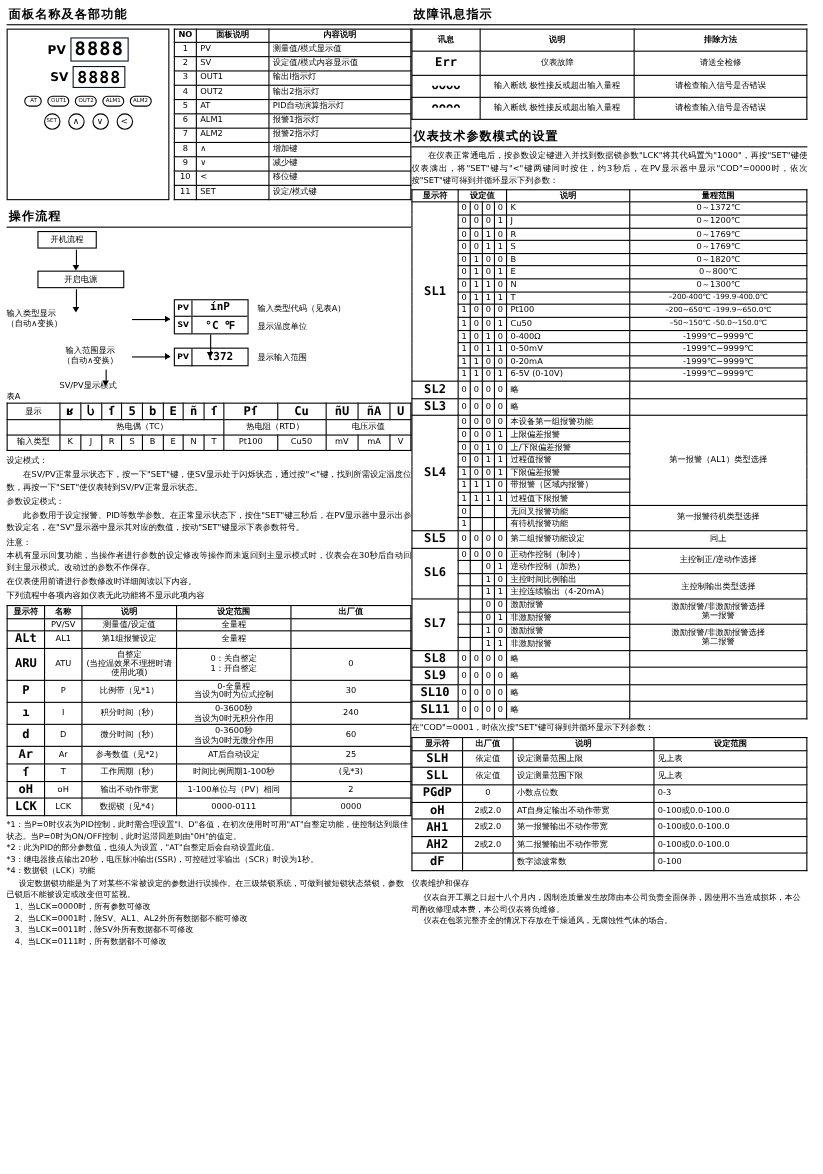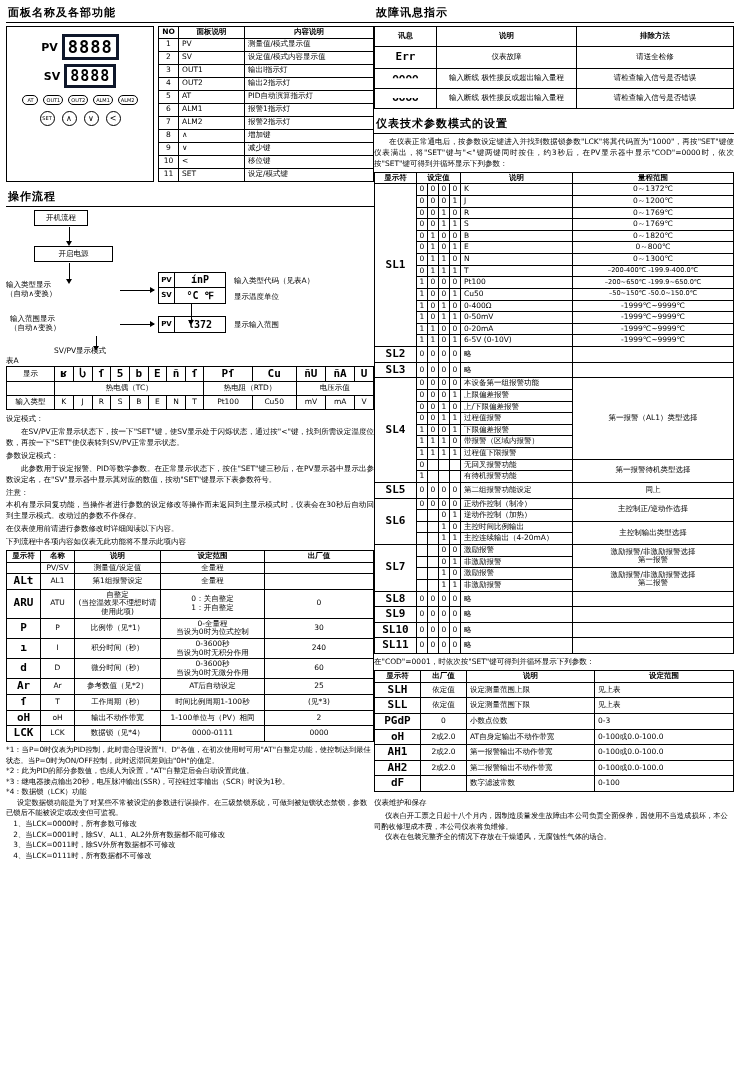--- a/index.html
+++ b/index.html
@@ -31,21 +31,21 @@
   .panel-wrap { display: flex; gap: 4px; }
   .panel-box {
     width: 148px; border: 1px solid #000; padding: 4px;
     display: flex; flex-direction: column; align-items: center;
   }
   .disp-row { display: flex; align-items: center; gap: 4px; margin: 3px 0 1px 0; }
   .disp-lbl { font-size: 11px; font-weight: bold; }
   .seg {
     font-family: "DejaVu Sans Mono", monospace;
     font-size: 17px; font-weight: bold; letter-spacing: 1px;
-    border: 3px solid #0f172a; padding: 0px 3px; background: #fff;
+    border: 1px solid #0f172a; padding: 0px 3px; background: #fff;
   }
   .seg.sv { font-size: 15px; }
   .led-row { display: flex; gap: 5px; margin-top: 6px; }
   .led {
     border: 1px solid #000; border-radius: 5px;
     font-size: 5px; padding: 1px 2px; min-width: 16px; text-align: center;
   }
   .key-row { display: flex; gap: 7px; margin-top: 6px; }
   .key {
     width: 15px; height: 15px; border: 1px solid #000; border-radius: 50%;
@@ -197,21 +197,21 @@
         <div>
               <span class="lab">SV</span>
               <span class="val">°C  ℉</span>
             </div>
       </div>
       <div class="ftxt" style="left:228px; top:66px;">输入类型代码（见表A）</div>
       <div class="ftxt" style="left:228px; top:82px;">显示温度单位</div>
 
       <div class="vline" style="left:185px; top:94px; height:16px;"></div>
 
-      <div class="ftxt" style="left:4px; top:104px; width:120px;">
+      <div class="ftxt" style="left:16px; top:104px; width:120px;text-align:center;">
         输入范围显示<br>（自动∧变换）
       </div>
       <div class="arrow" style="left:114px; top:114px; width:34px;"></div>
       <div class="minidisp" style="left:152px; top:106px; height:17px;">
         <div style="height:16px">
               <span class="lab" style="line-height:15px">PV</span>
               <span class="val">ί372</span>
             </div>
       </div>
       <div class="ftxt" style="left:228px; top:110px;">显示输入范围</div>
@@ -382,26 +382,26 @@
         <th style="width:62px; height:20px">讯息</th>
         <th style="width:140px">说明</th>
         <th>排除方法</th>
       </tr>
       <tr>
               <td class="sym" style="height:22px">Ε<span style="letter-spacing:0">rr</span></td>
               <td>仪表故障</td>
               <td>请送全检修</td>
             </tr>
       <tr>
-              <td class="sym" style="height:20px">ᴖᴖᴖᴖ</td>
+              <td class="sym" style="height:20px">ᴗᴗᴗᴗ</td>
               <td>输入断线 极性接反或超出输入量程</td>
               <td>请检查输入信号是否错误</td>
             </tr>
       <tr>
-              <td class="sym" style="height:20px">ᴗᴗᴗᴗ</td>
+              <td class="sym" style="height:20px">ᴖᴖᴖᴖ</td>
               <td>输入断线 极性接反或超出输入量程</td>
               <td>请检查输入信号是否错误</td>
             </tr>
     </tbody>
         </table>
 
     <div class="sec-title" style="margin-top:6px">仪表技术参数模式的设置</div>
 
     <div class="para para-ind">在仪表正常通电后，按参数设定键进入并找到数据锁参数"LCK"将其代码置为"1000"，再按"SET"键使仪表满出，将"SET"键与"&lt;"键两键同时按住，约3秒后，在PV显示器中显示"COD"=0000时，依次按"SET"键可得到并循环显示下列参数：</div>
 

